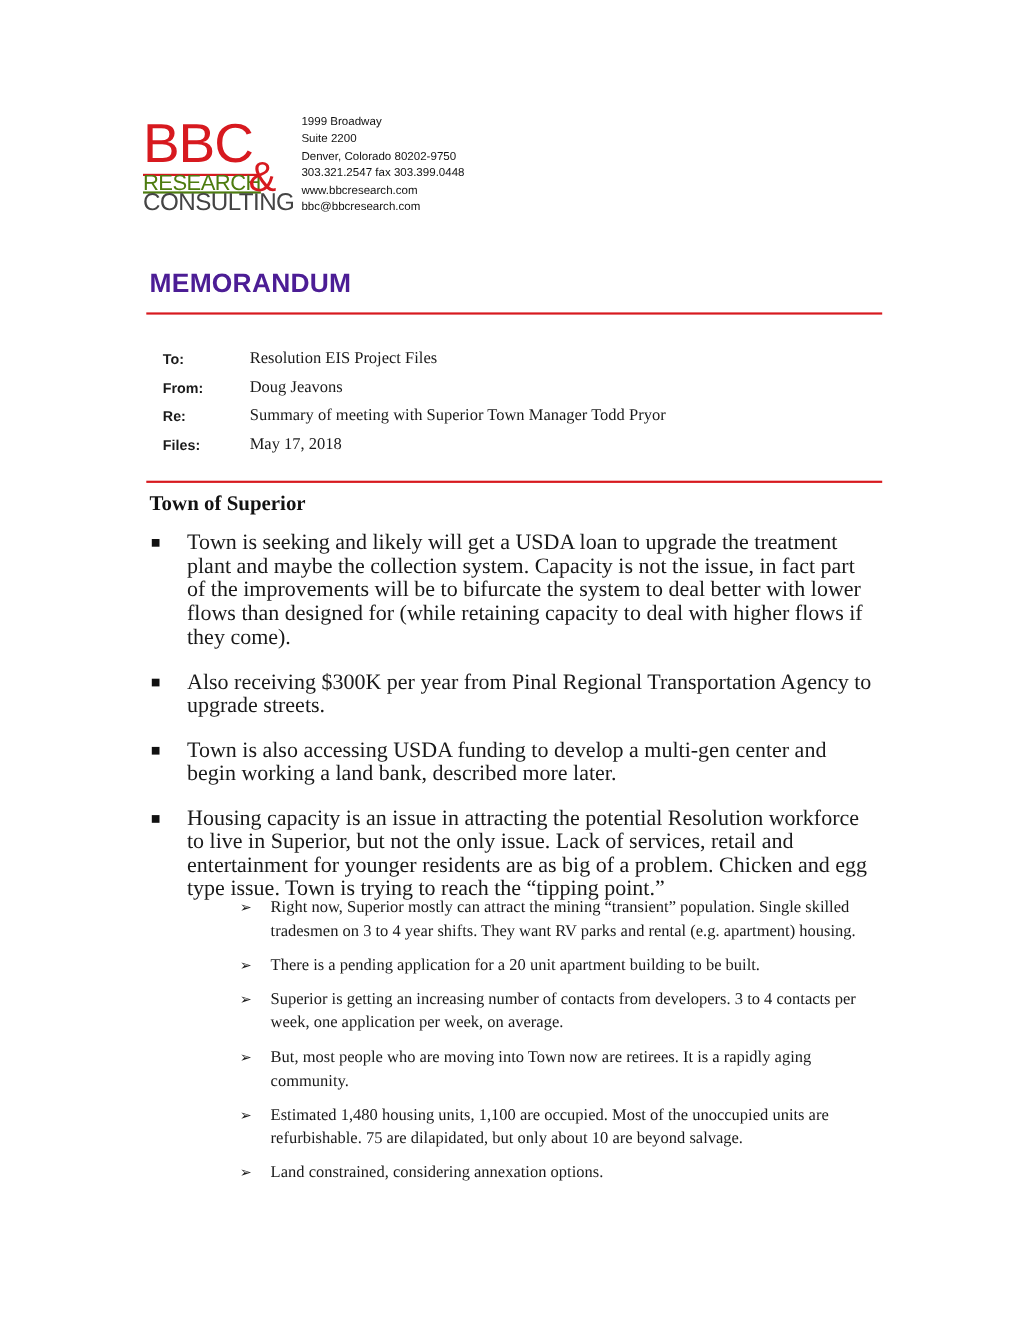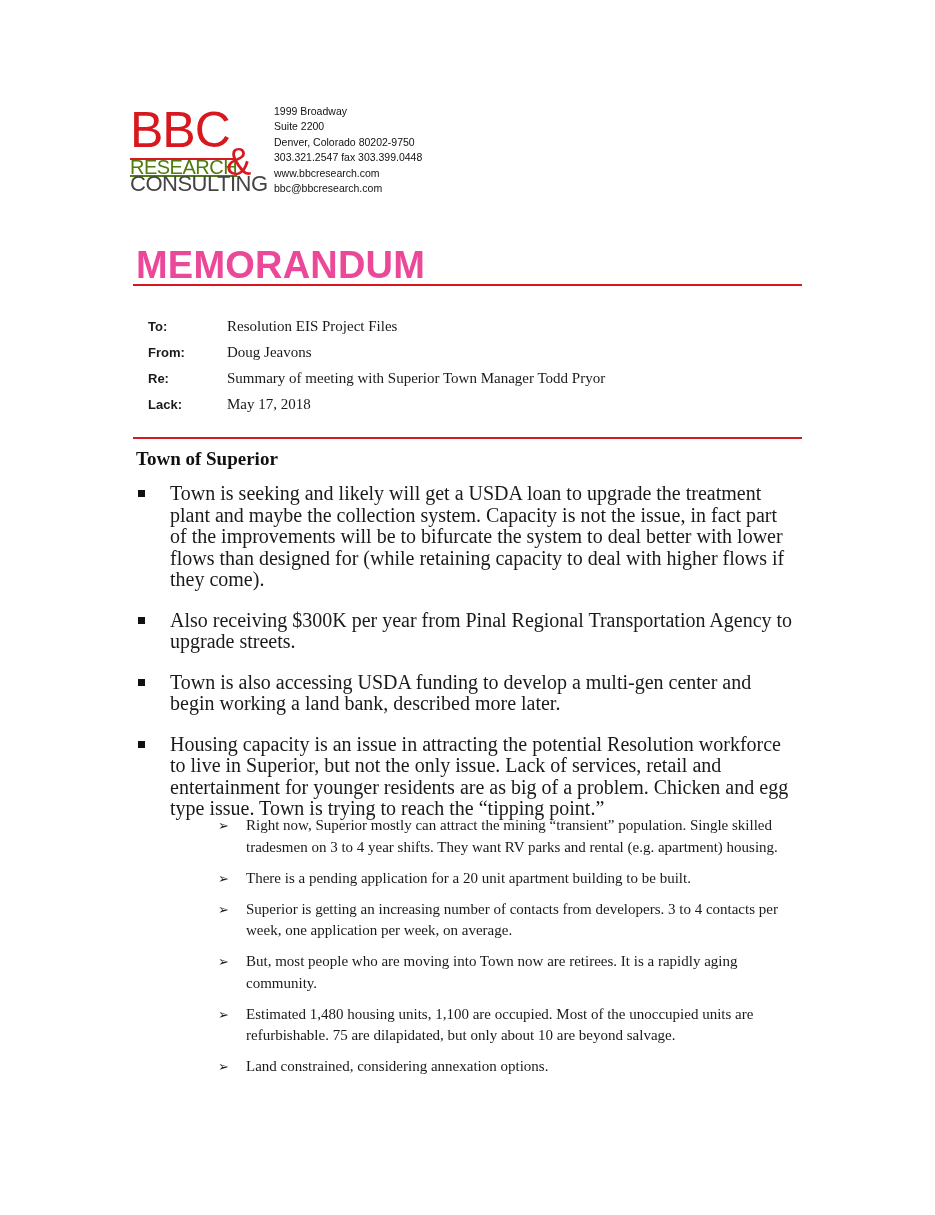--- a/index.html
+++ b/index.html
@@ -11,21 +11,21 @@
     .logo .research { position:absolute; left:0; top:51px; font-family:"Liberation Sans", sans-serif;
                  font-size:20px; color:#4d7c0f; letter-spacing:-0.5px; line-height:20px;text-decoration:underline; }
     .logo .consulting { position:absolute; left:0; top:68px; font-family:"Liberation Sans", sans-serif;
                  font-size:22px; color:#444; letter-spacing:-0.5px; line-height:20px; }
     .logo .amp { position:absolute; left:96px; top:36px; font-family:"Liberation Sans", sans-serif;
                  font-size:38px; color:#d7191f; line-height:40px; }
     .logo .redline { position:absolute; left:0; top:52px; width:104px; height:2px; background:#d7191f; }
     .address { position:absolute; left:274px; top:104px; font-family:"Liberation Sans", sans-serif;
                font-size:10.5px; line-height:15.4px; color:#111; }
     .title { position:absolute; left:136px; top:244px; font-family:"Liberation Sans", sans-serif;
-             font-size:38px; font-weight:bold; color:#ec4899; letter-spacing:0.2px; }
+             font-size:24px; font-weight:bold; color:#4c1d95; letter-spacing:0.2px; }
     .hr { position:absolute; left:133px; width:669px; height:2px; background:#d7191f; }
     .meta { position:absolute; left:148px; top:313px; }
     .meta-row { height:26px; display:flex; align-items:center; }
     .meta-label { width:79px; font-family:"Liberation Sans", sans-serif; font-size:13px; font-weight:bold; }
     .meta-value { font-size:15px; }
     .section { position:absolute; left:136px; top:448px; font-family:Liberation Serif, serif;
                font-size:19px; font-weight:bold; color:#111; }
     .bullets { position:absolute; left:136px; top:483px; width:660px; list-style:none; margin:0; padding:0; }
     .bullets > li { position:relative; padding-left:34px; font-size:20px; line-height:21.5px; margin-bottom:19px; }
     .sq { position:absolute; left:2px; top:7px; width:7px; height:7px; background:#111; }
@@ -63,21 +63,21 @@
   </div>
   <div class="meta-row">
     <span class="meta-label">From:</span>
     <span class="meta-value">Doug Jeavons</span>
   </div>
   <div class="meta-row">
     <span class="meta-label">Re:</span>
     <span class="meta-value">Summary of meeting with Superior Town Manager Todd Pryor</span>
   </div>
   <div class="meta-row">
-    <span class="meta-label">Lack:</span>
+    <span class="meta-label">Files:</span>
     <span class="meta-value">May 17, 2018</span>
   </div>
 </div>
 <div class="hr" style="top:437px;"></div>
 
 <div class="section">Town of Superior</div>
 
 <ul class="bullets">
   <li><span class="sq"></span><span>Town is seeking and likely will get a USDA loan to upgrade the treatment plant and maybe the collection system. Capacity is not the issue, in fact part of the improvements will be to bifurcate the system to deal better with lower flows than designed for (while retaining capacity to deal with higher flows if they come).</span></li>
   <li><span class="sq"></span><span>Also receiving $300K per year from Pinal Regional Transportation Agency to upgrade streets.</span></li>

